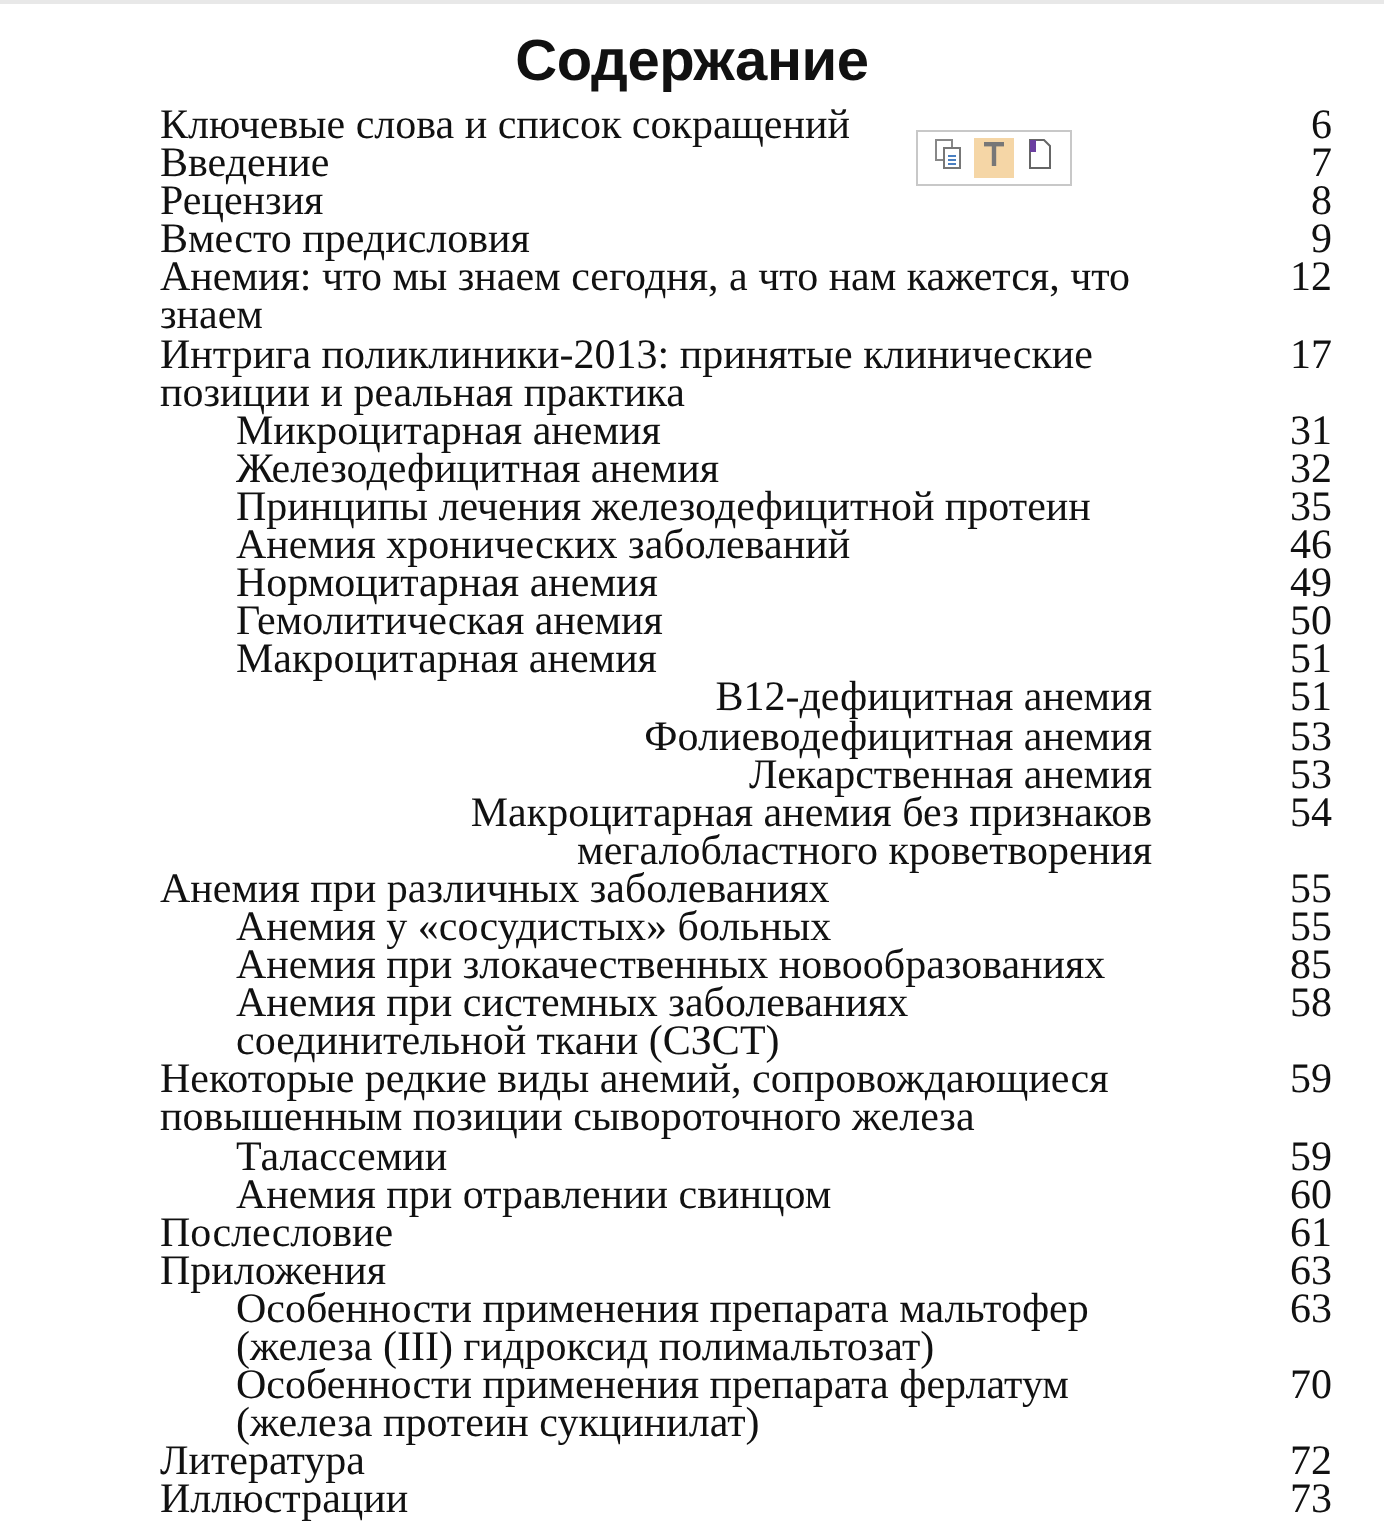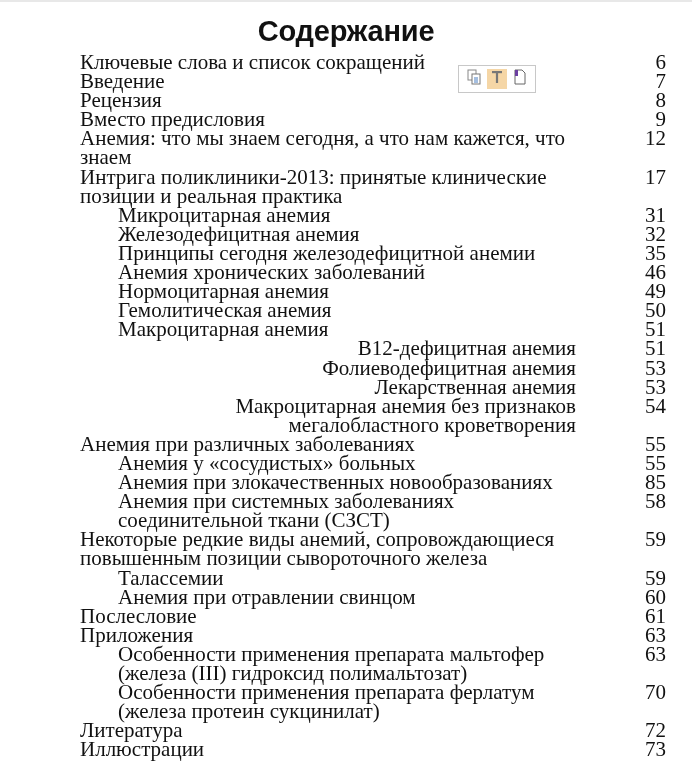--- a/index.html
+++ b/index.html
@@ -55,21 +55,21 @@
     </div>
     <div class="row l1">
       <span class="text">Микроцитарная анемия</span>
       <span class="page">31</span>
     </div>
     <div class="row l1">
       <span class="text">Железодефицитная анемия</span>
       <span class="page">32</span>
     </div>
     <div class="row l1">
-      <span class="text">Принципы сегодня железодефицитной анемии</span>
+      <span class="text">Принципы лечения железодефицитной протеин</span>
       <span class="page">35</span>
     </div>
     <div class="row l1">
       <span class="text">Анемия хронических заболеваний</span>
       <span class="page">46</span>
     </div>
     <div class="row l1">
       <span class="text">Нормоцитарная анемия</span>
       <span class="page">49</span>
     </div>

